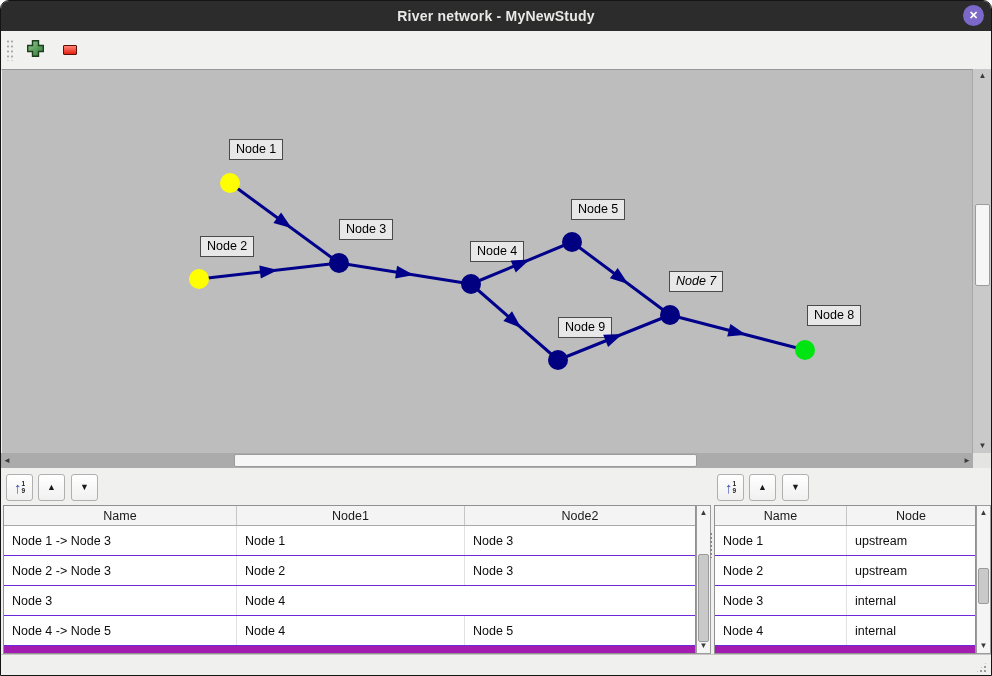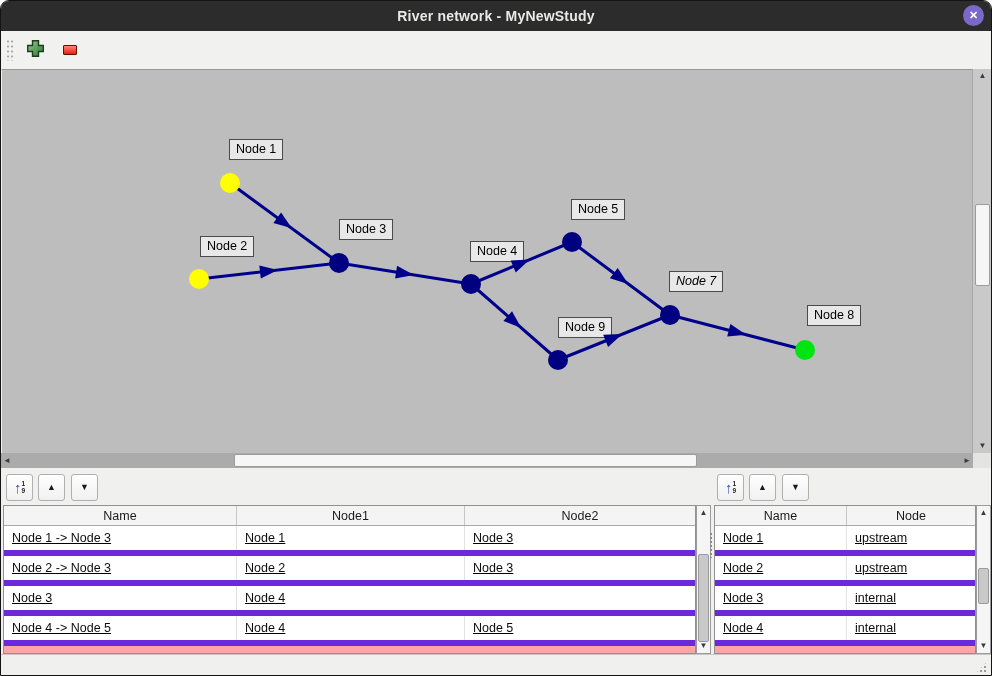--- a/index.html
+++ b/index.html
@@ -40,26 +40,26 @@
   
   .midbar{position:absolute;left:0;top:467px;width:100%;height:37px;background:#f0f0ee;}
   .mbtn{position:absolute;top:6px;width:27px;height:27px;background:linear-gradient(#ffffff,#f0f0f0);
         border:1px solid #b0b0b0;border-radius:3px;display:flex;align-items:center;
         justify-content:center;box-sizing:border-box;}
   .tri{font-size:9px;color:#1a1a1a;line-height:9px;}
   .sort-ico{display:flex;align-items:flex-start;}
   .sort-arrow{color:#3e55b5;font-size:15px;font-weight:bold;line-height:15px;}
   .sort-digits{display:flex;flex-direction:column;font-size:6.5px;line-height:7px;color:#222;font-weight:bold;}
   
-  .table{position:absolute;top:504px;background:#fca5a5;border:1px solid #929292;box-sizing:border-box;overflow:hidden;}
+  .table{position:absolute;top:504px;background:#a21caf;border:1px solid #929292;box-sizing:border-box;overflow:hidden;}
   .thead{display:grid;height:19px;background:#f4f4f4;border-bottom:1px solid #a9a9a9;}
   .th{font-size:12.5px;color:#1a1a1a;display:flex;align-items:center;justify-content:center;
       border-right:1px solid #c6c6c6;box-sizing:border-box;}
   .th:last-child{border-right:none;}
-  .trow{display:grid;height:30px;border-bottom:6px solid #6d28d9;background:#fff;box-sizing:border-box;text-decoration:underline;}
+  .trow{display:grid;height:30px;border-bottom:1px solid #6d28d9;background:#fff;box-sizing:border-box;}
   .td{font-size:12.5px;color:#0d0d0d;display:flex;align-items:center;padding-left:8px;
       border-right:1px solid #e2e2e2;box-sizing:border-box;overflow:hidden;}
   .td:last-child{border-right:none;}
   .links-table{left:2px;width:693px;height:149px;}
   .links-table .thead,.links-table .trow{grid-template-columns:233px 228px 1fr;}
   .nodes-table{left:713px;width:262px;height:149px;}
   .nodes-table .thead,.nodes-table .trow{grid-template-columns:132px 1fr;}
   .tscroll{position:absolute;top:504px;width:15px;height:149px;background:#f5f5f5;
            border:1px solid #9b9b9b;box-sizing:border-box;}
   .tthumb{position:absolute;left:1px;right:1px;background:#c9c9c9;border:1px solid #9b9b9b;border-radius:2px;}

